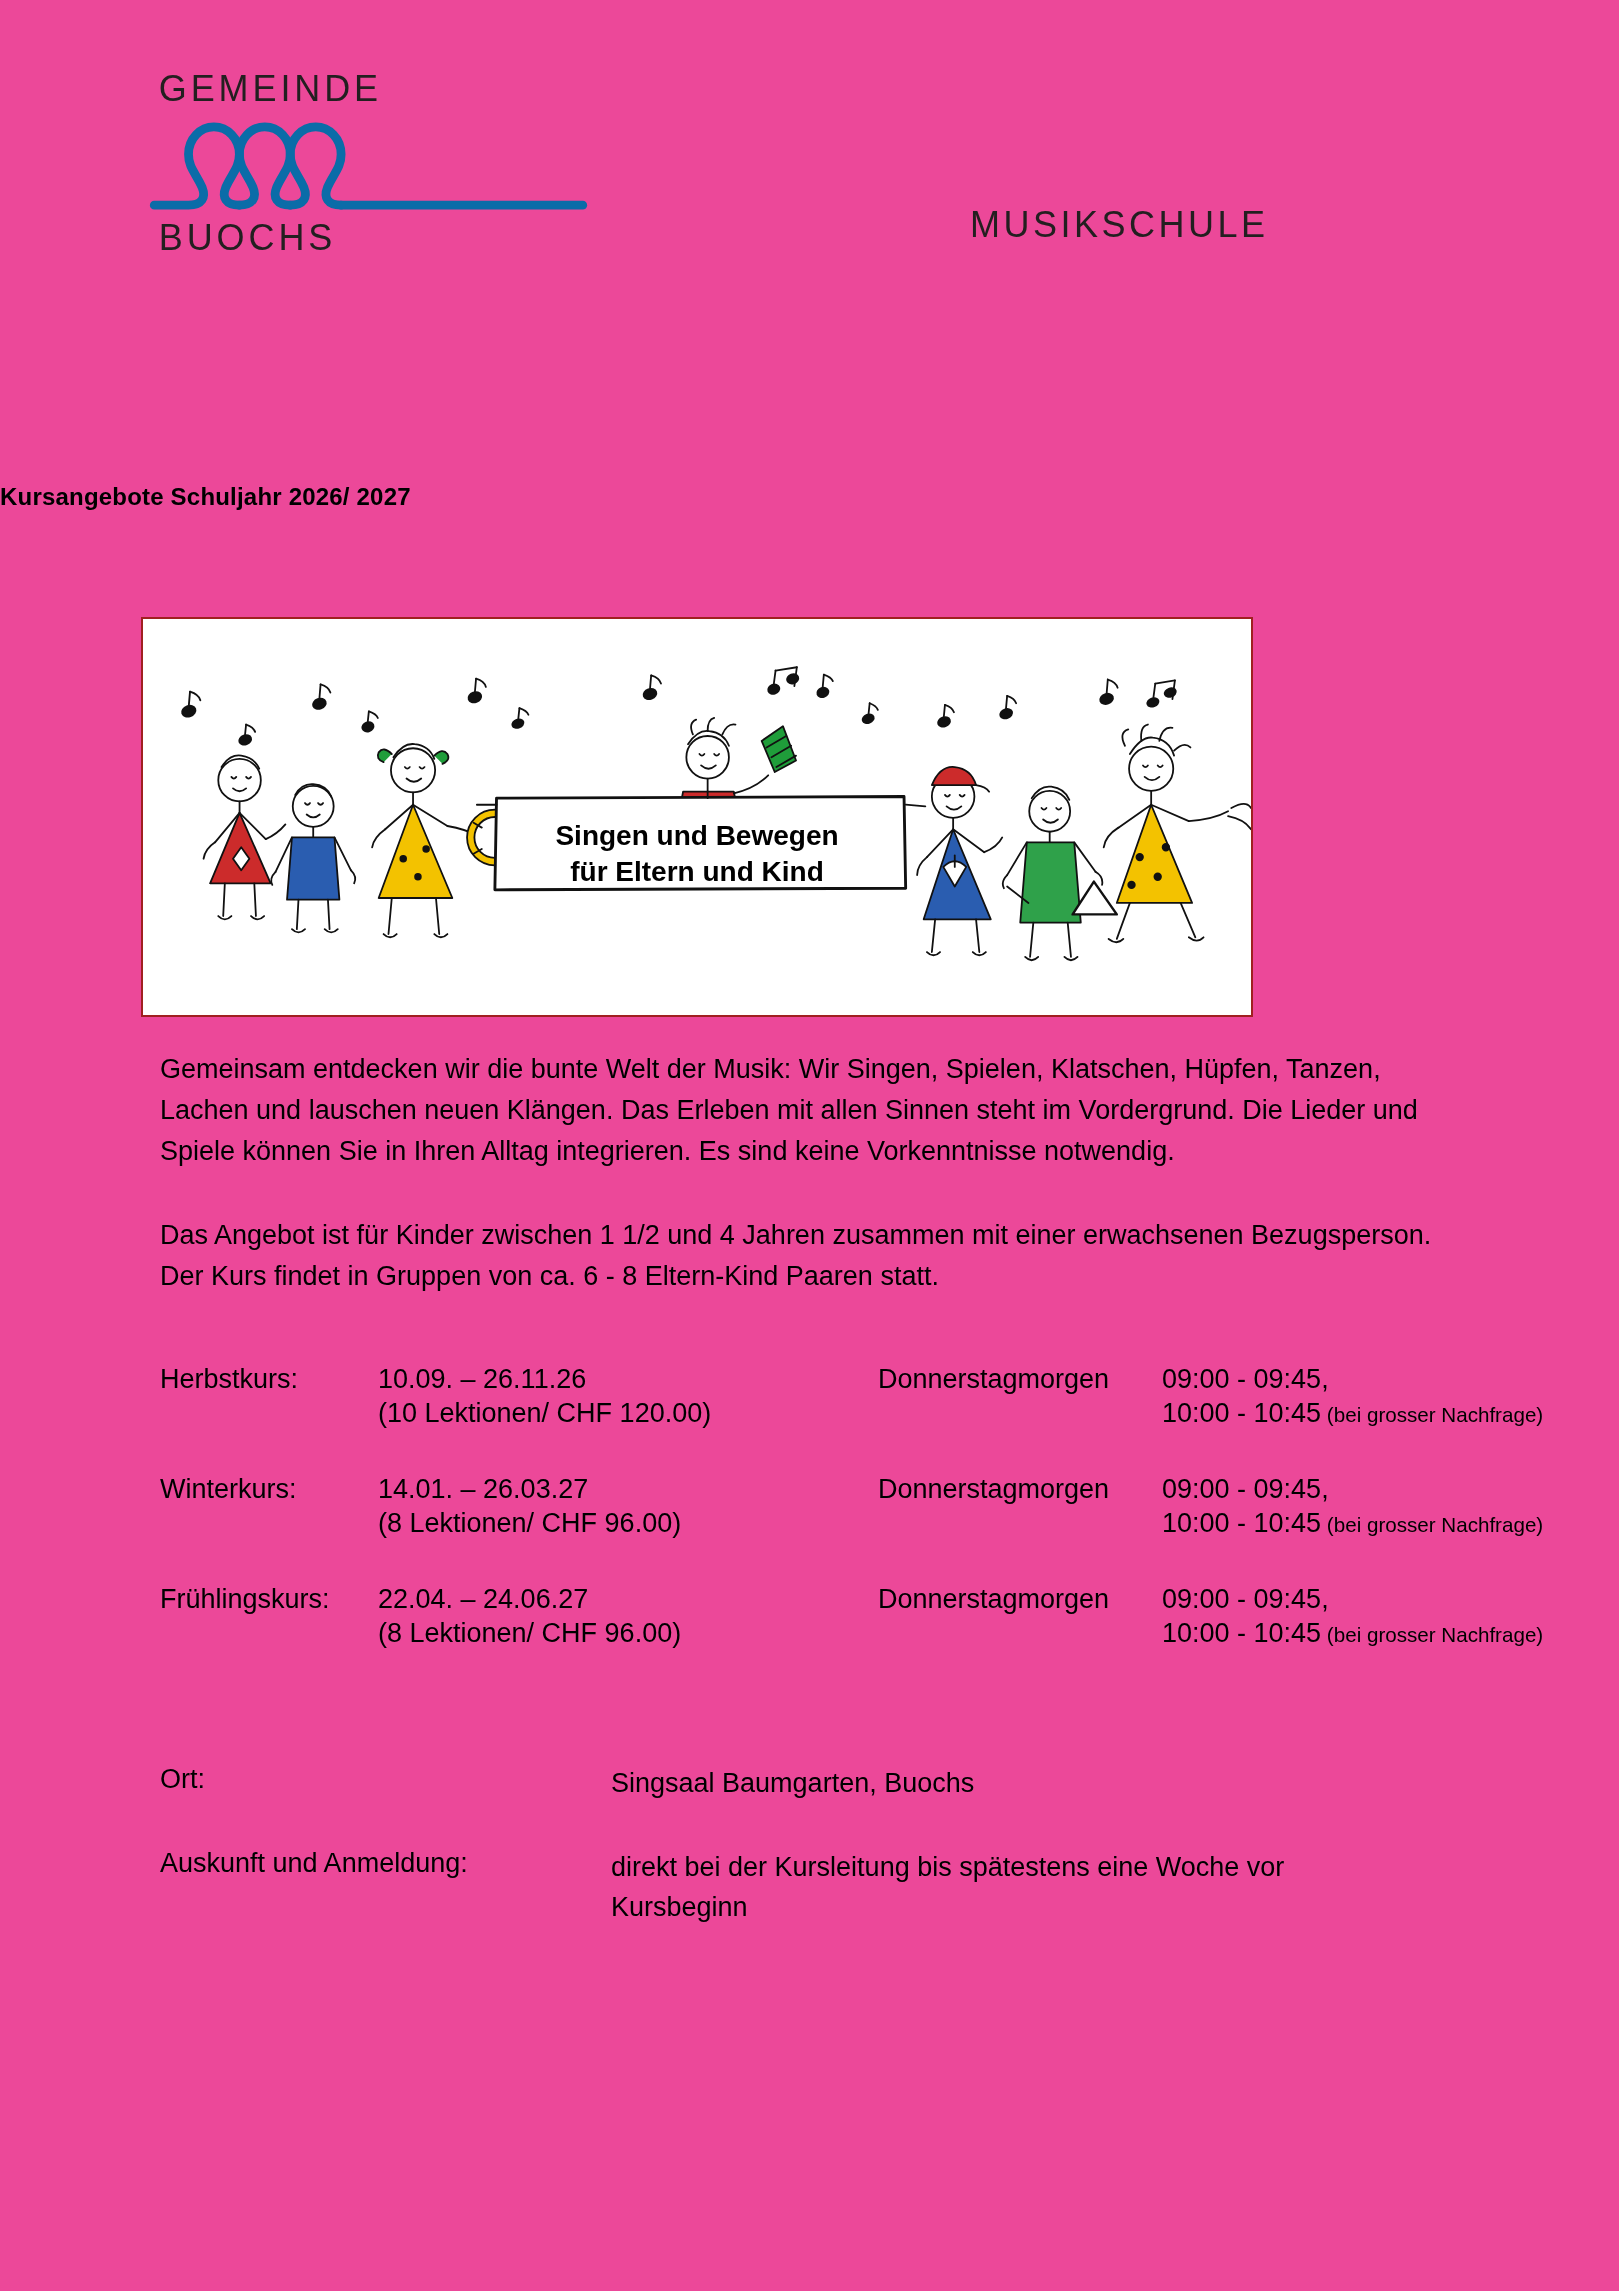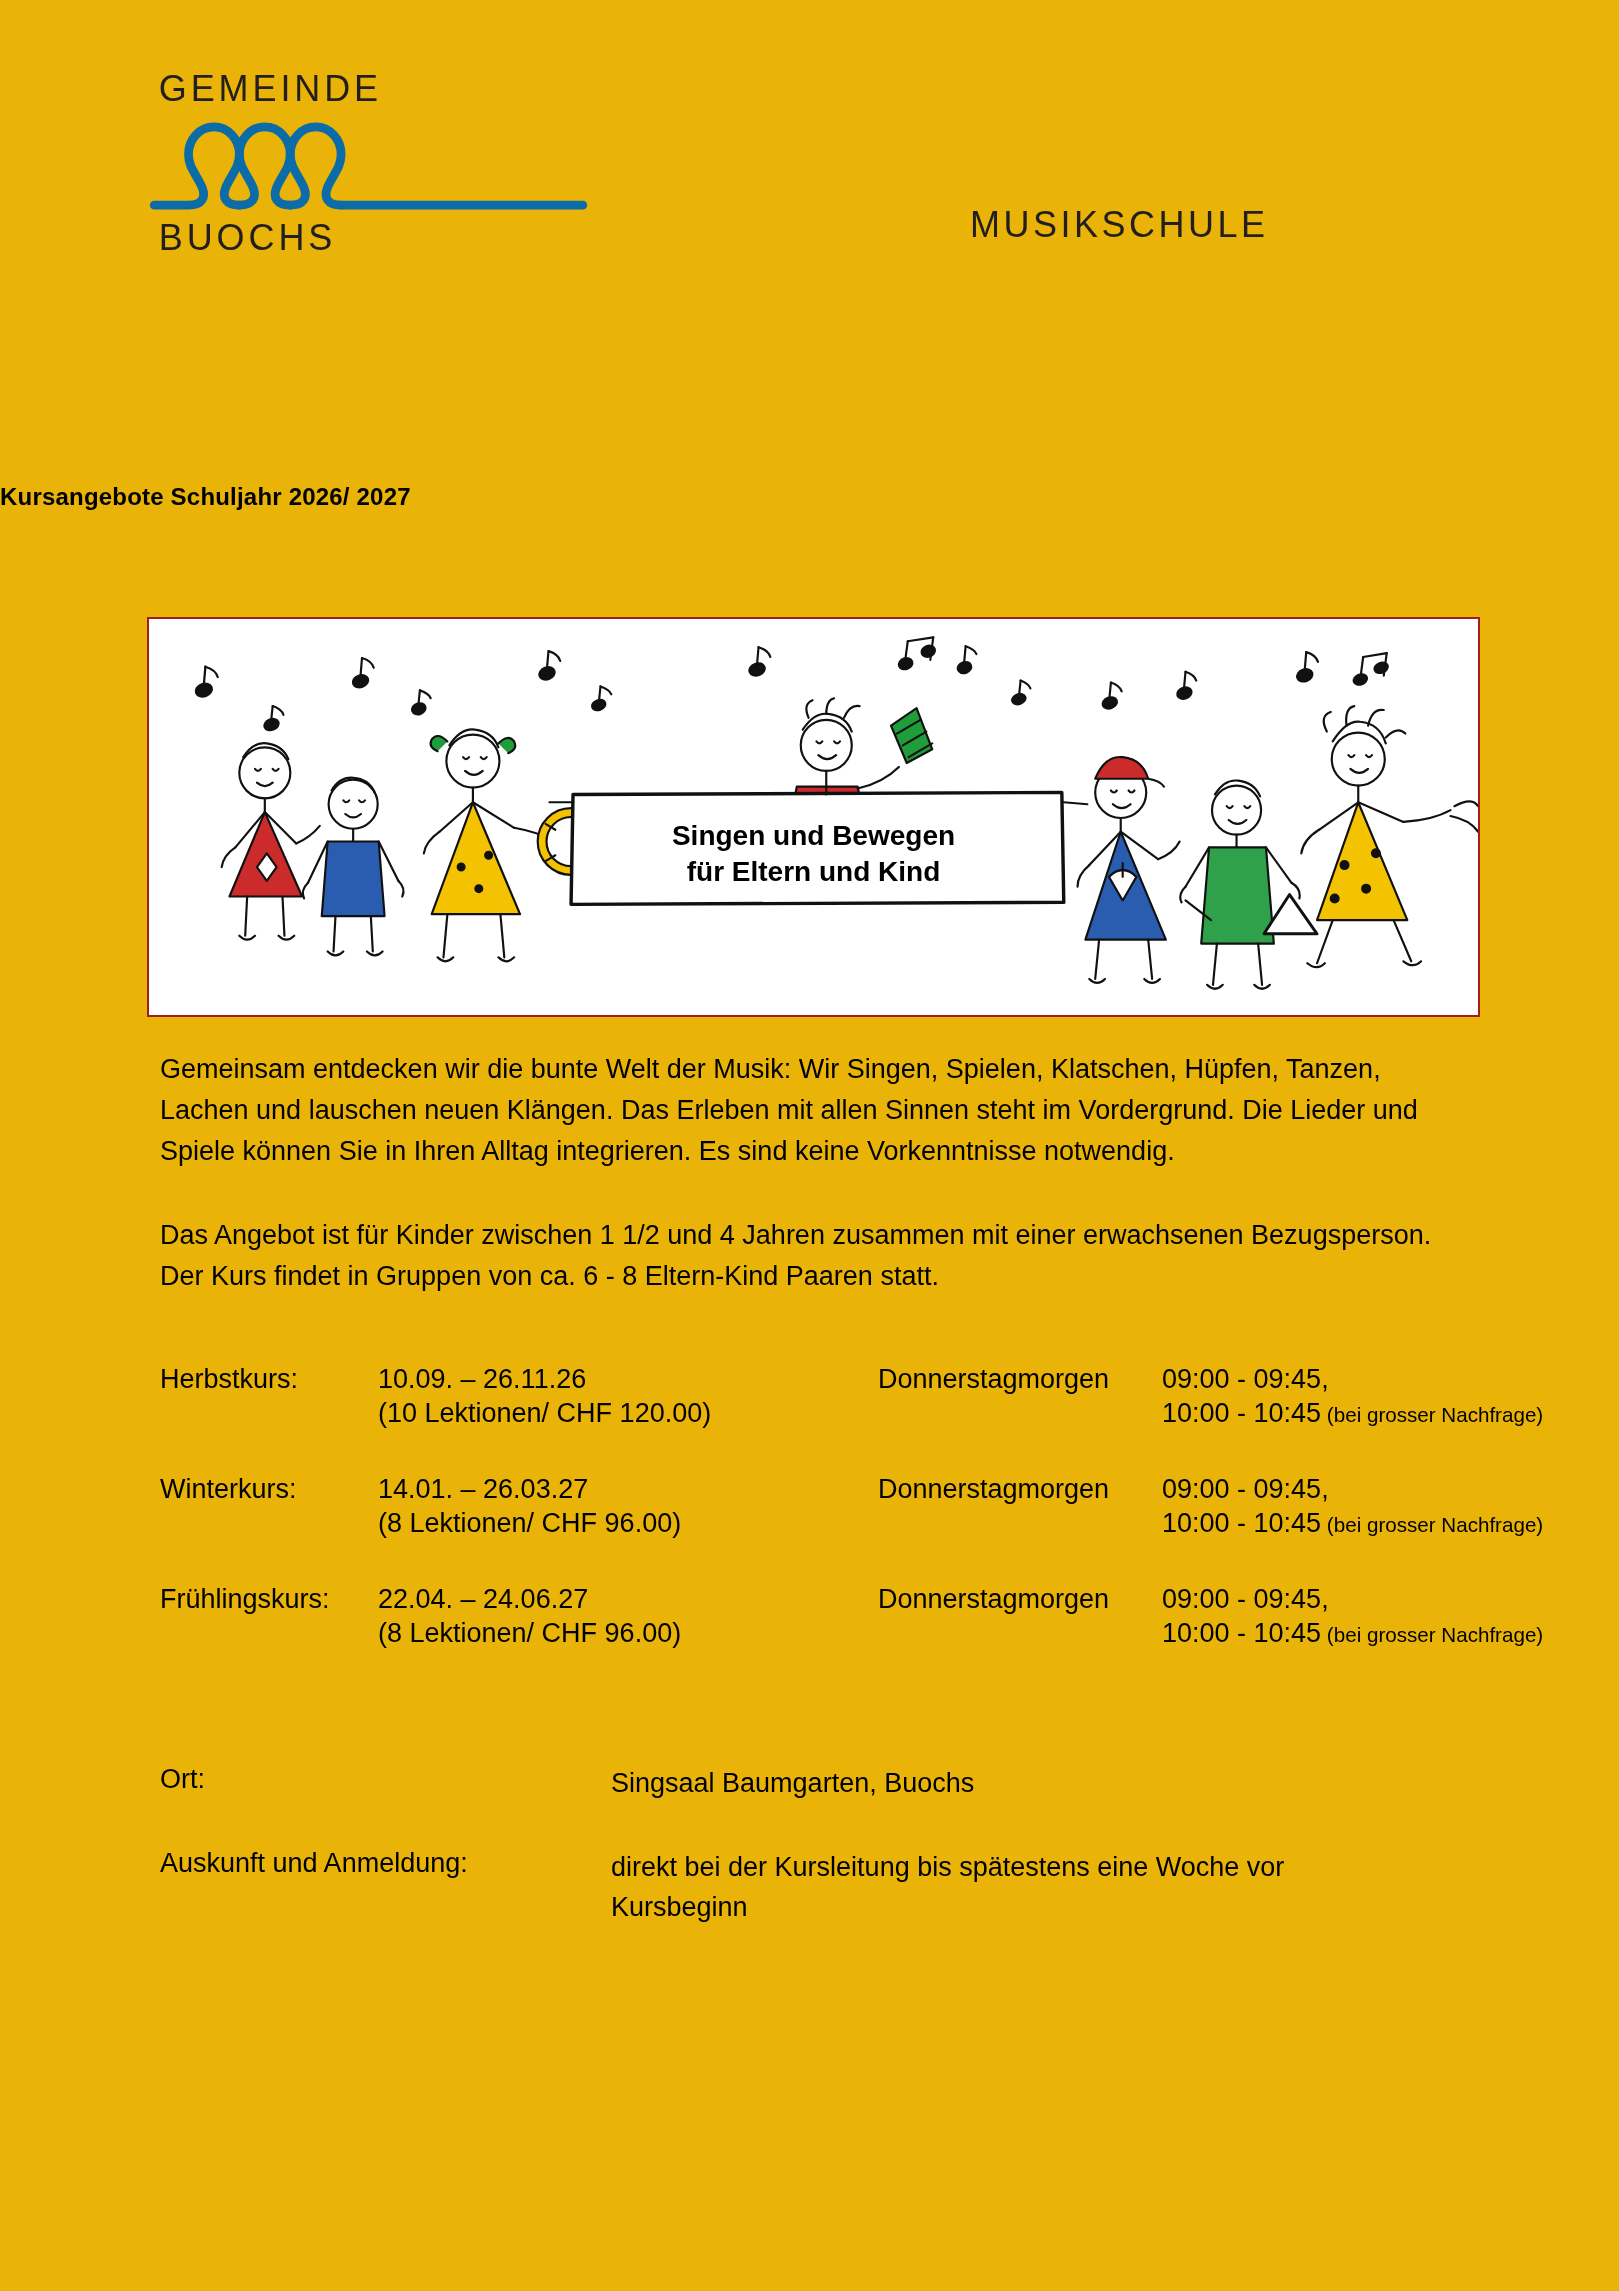--- a/index.html
+++ b/index.html
@@ -8,21 +8,21 @@
     background: #ffffff;
   }
   body {
     font-family: "Liberation Sans", sans-serif;
     color: #000000;
   }
   .page {
     position: relative;
     width: 1619px;
     height: 2292px;
-    background: #eab308;
+    background: #ec4899;
     overflow: hidden;
     box-sizing: border-box;
   }
 
   
   .header {
     position: absolute;
     left: 0;
     top: 0;
     width: 1619px;
@@ -70,23 +70,23 @@
     top: 483px;
     width: 1441px;
     font-size: 24px;
     font-weight: bold;
     letter-spacing: 0.2px;
   }
 
   
   .illus {
     position: absolute;
-    left: 147px;
+    left: 141px;
     top: 617px;
-    width: 1333px;
+    width: 1112px;
     height: 400px;
     border: 2.9px solid #a02020;
     background: #ffffff;
     box-sizing: border-box;
     overflow: hidden;
   }
   .illus svg { display: block; width: 100%; height: 100%; }
   .banner-text {
     position: absolute;
     left: 50%;

